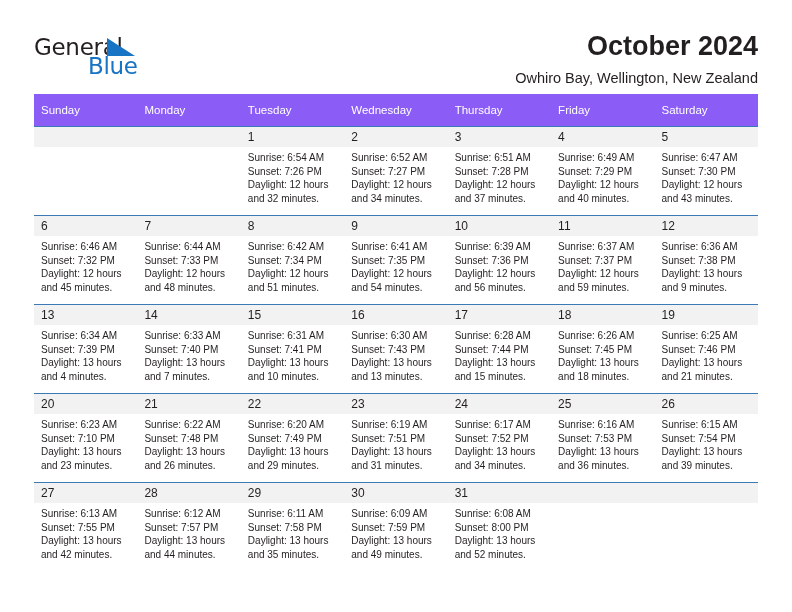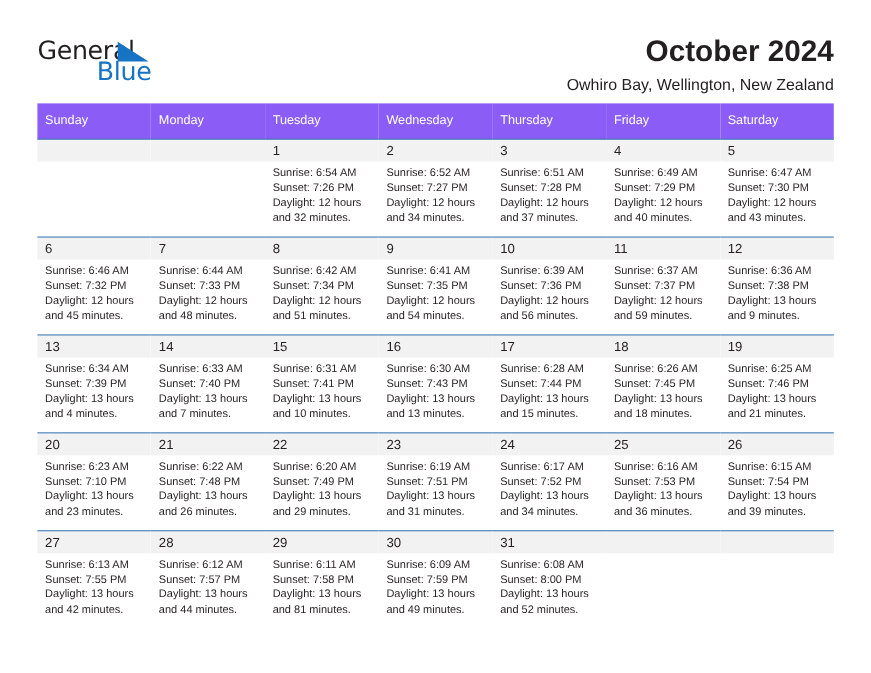--- a/index.html
+++ b/index.html
@@ -429,21 +429,21 @@
               <div>Daylight: 13 hours</div>
               <div>and 44 minutes.</div>
             </div>
           </td>
           <td class="daycell">
             <div class="daynum">29</div>
             <div class="dayinfo">
               <div>Sunrise: 6:11 AM</div>
               <div>Sunset: 7:58 PM</div>
               <div>Daylight: 13 hours</div>
-              <div>and 81 minutes.</div>
+              <div>and 35 minutes.</div>
             </div>
           </td>
           <td class="daycell">
             <div class="daynum">30</div>
             <div class="dayinfo">
               <div>Sunrise: 6:09 AM</div>
               <div>Sunset: 7:59 PM</div>
               <div>Daylight: 13 hours</div>
               <div>and 49 minutes.</div>
             </div>

